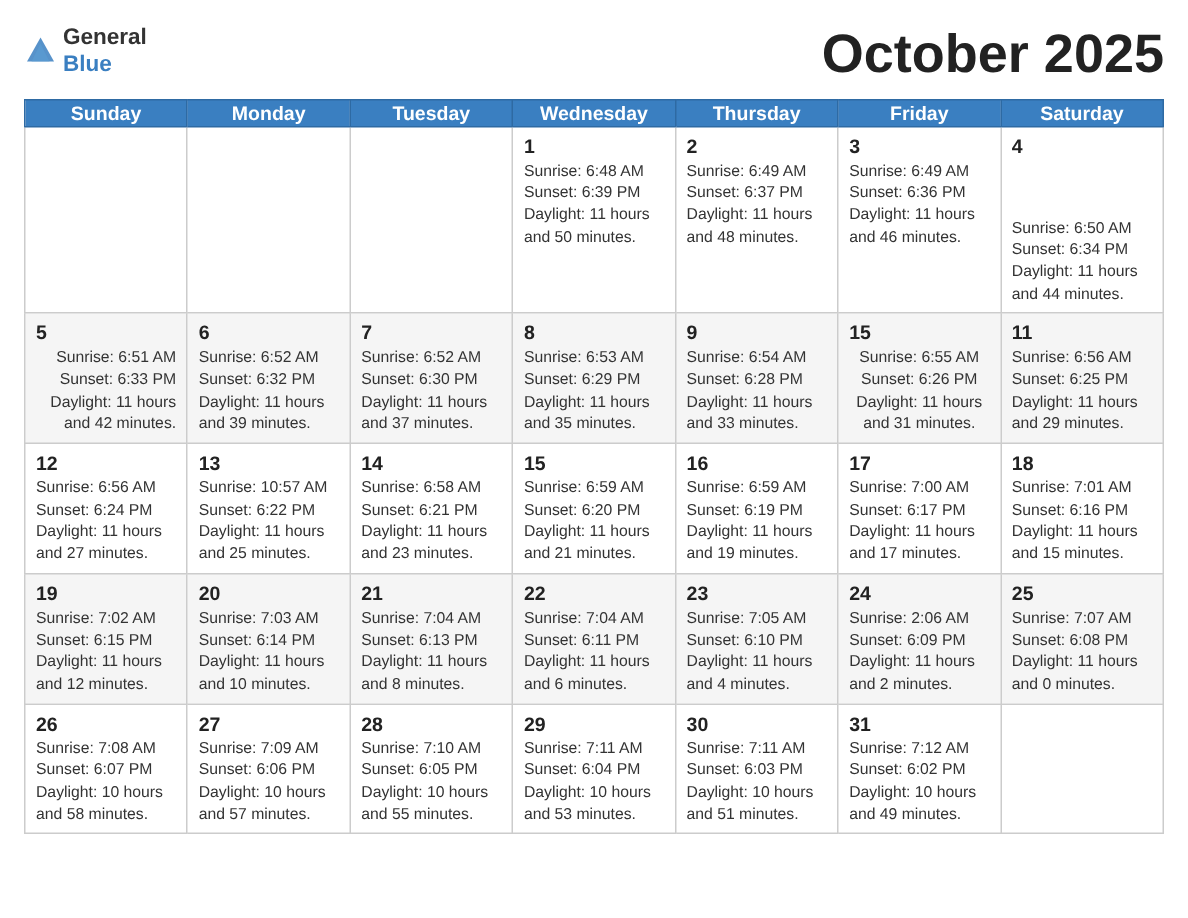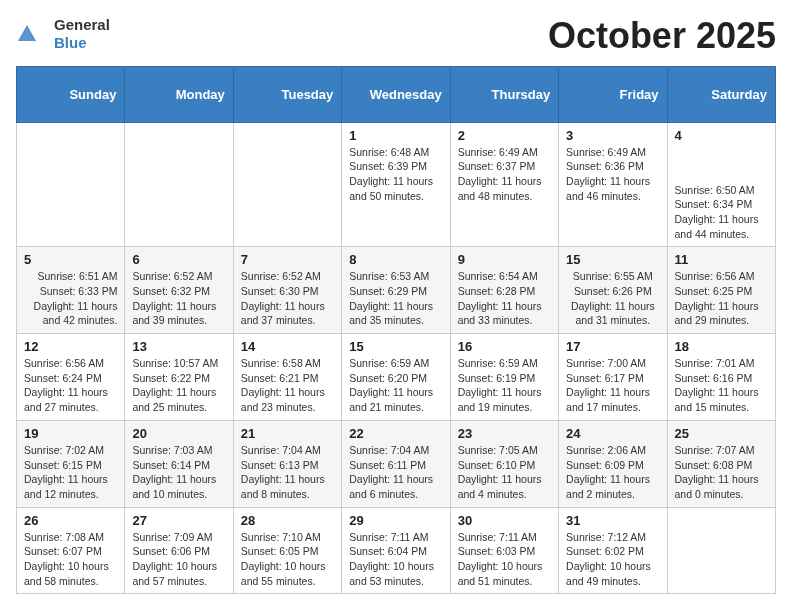--- a/index.html
+++ b/index.html
@@ -12,21 +12,21 @@
     }
     .header-area {
       display: flex;
       align-items: flex-start;
       justify-content: space-between;
       margin-bottom: 10px;
     }
     .logo {
       display: flex;
       align-items: center;
-      gap: 16px;
+      gap: 4px;
     }
     .logo-text-general {
       font-size: 15px;
       font-weight: bold;
       color: #333;
       line-height: 1.1;
     }
     .logo-text-blue {
       font-size: 15px;
       font-weight: bold;
@@ -54,22 +54,22 @@
     .calendar {
       width: 100%;
       border-collapse: collapse;
       border: 1px solid #ccc;
     }
     .calendar th {
       background: #3a7fc1;
       color: #fff;
       font-size: 13px;
       font-weight: bold;
-      padding: 20px 8px;
-      text-align: right;
+      padding: 1px 8px;
+      text-align: center;
       border: 1px solid #2e6aa3;
     }
     .calendar td {
       vertical-align: top;
       padding: 5px 7px;
       border: 1px solid #ccc;
       width: 108px;
       min-height: 80px;
       font-size: 11px;
       color: #333;

